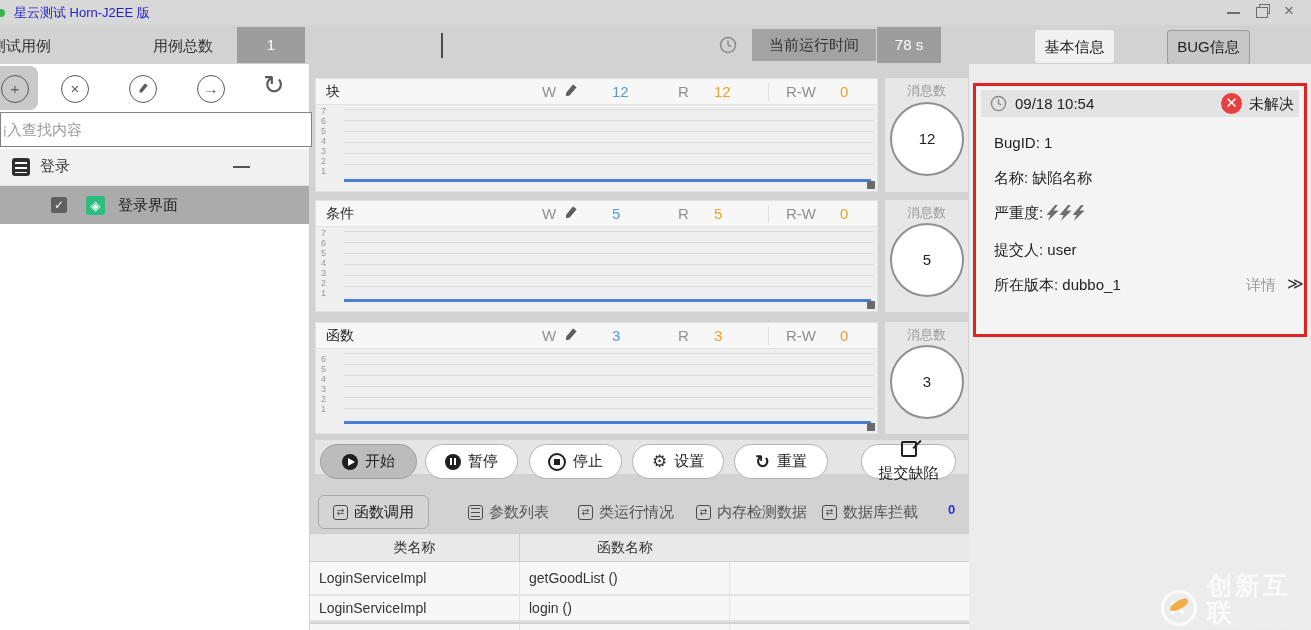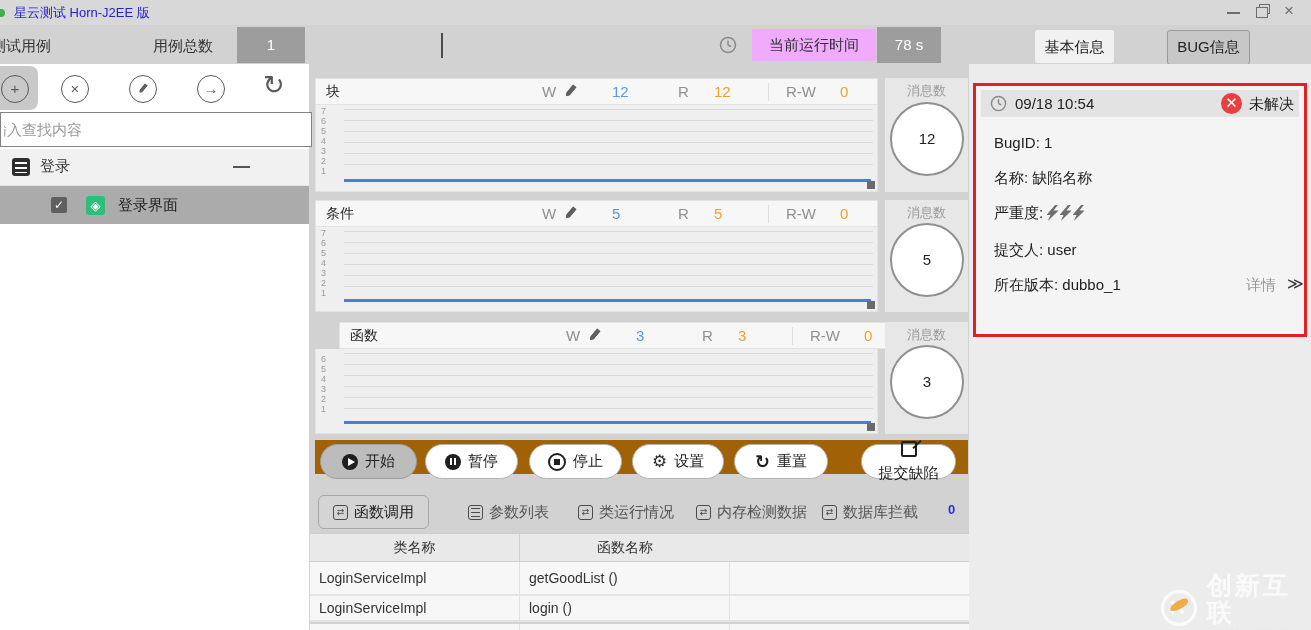--- a/index.html
+++ b/index.html
@@ -67,21 +67,21 @@
   .grid{position:absolute;left:28px;right:4px;top:4px;height:66px;
         background:repeating-linear-gradient(to bottom,#d9d9d9 0 1px,transparent 1px 11px);}
   .bline{position:absolute;left:28px;right:6px;bottom:9px;height:3px;background:#4a7fd4;}
   .thumb{position:absolute;right:2px;bottom:2px;width:8px;height:8px;background:#6a6a6a;}
   .pcard{position:absolute;left:885px;width:83px;background:#e7e7e7;}
   .clabel{padding-top:4px;text-align:center;font-size:13px;color:#9a9a9a;}
   .ccircle{position:absolute;left:5px;width:70px;height:70px;border:2px solid #909090;border-radius:50%;background:#fff;
            text-align:center;line-height:70px;font-size:15px;color:#222;}
 
   
-  #btnrow{position:absolute;left:315px;top:440px;width:653px;height:34px;background:#a16207;}
+  #btnrow{position:absolute;left:315px;top:440px;width:653px;height:34px;background:#e5e5e5;}
   .pill{position:absolute;top:4px;height:35px;border:1px solid #b2b2b2;border-radius:18px;background:#fff;
         display:flex;align-items:center;justify-content:center;gap:7px;font-size:15px;color:#222;box-sizing:border-box;}
   .circ-dark{width:16px;height:16px;border-radius:50%;background:#1f1f1f;display:flex;align-items:center;justify-content:center;flex:none;}
   .play-tri{width:0;height:0;border-left:7px solid #fff;border-top:4px solid transparent;border-bottom:4px solid transparent;margin-left:2px;}
   .pause-bars{display:flex;gap:2px;} .pause-bars i{display:block;width:2px;height:7px;background:#fff;}
   .stop-ring{width:14px;height:14px;border:2px solid #1f1f1f;border-radius:50%;display:flex;align-items:center;justify-content:center;flex:none;}
   .stop-sq{width:6px;height:6px;background:#1f1f1f;}
   .gear{font-size:17px;color:#2e2e2e;line-height:17px;}
   .reset-ic{font-size:18px;font-weight:bold;color:#1f1f1f;line-height:18px;}
   .edit-box{position:relative;width:12px;height:12px;border:2px solid #1f1f1f;border-radius:2px;flex:none;}
@@ -158,21 +158,21 @@
   <span class="tb-label" style="left:153px;top:37px;">用例总数</span>
   <span class="gray-box" style="left:237px;top:27px;width:68px;height:36px;line-height:36px;">1</span>
 
   <span class="tb-divider"></span>
 
   <svg class="clock-svg" style="left:719px;top:36px;" width="18" height="18" viewBox="0 0 18 18">
     <circle cx="9" cy="9" r="7.5" fill="none" stroke="#8a8a8a" stroke-width="1.5"></circle>
     <line x1="9" y1="9" x2="9" y2="4.5" stroke="#8a8a8a" stroke-width="1.5"></line>
     <line x1="9" y1="9" x2="12" y2="10.5" stroke="#8a8a8a" stroke-width="1.5"></line>
   </svg>
-  <span class="abs" style="left:752px;top:29px;width:124px;height:32px;background:#f0abfc;text-align:center;line-height:32px;font-size:15px;color:#333;">当前运行时间</span>
+  <span class="abs" style="left:752px;top:29px;width:124px;height:32px;background:#a3a3a3;text-align:center;line-height:32px;font-size:15px;color:#333;">当前运行时间</span>
   <span class="gray-box" style="left:877px;top:27px;width:64px;height:36px;line-height:36px;">78 s</span>
 
   <span class="top-tab" id="tab-basic">基本信息</span>
   <span class="top-tab" id="tab-bug">BUG信息</span>
 
   <div id="sidebar">
     <span id="add-btn-bg"></span>
     <span class="tool-circle" style="left:1px;top:11px;">+</span>
     <span class="tool-circle" style="left:61px;top:11px;">×</span>
     <span class="tool-circle" style="left:129px;top:11px;"><span class="pencil" style="width:4px;height:11px;"></span></span>
@@ -248,21 +248,21 @@
     </div>
     <div class="grid"></div>
     <div class="bline"></div>
     <div class="thumb"></div>
   </div>
   <div class="pcard" style="top:200px;height:112px;">
     <div class="clabel">消息数</div>
     <div class="ccircle" style="top:23px;"><span>5</span></div>
   </div>
 
-  <div class="phead" style="top:322px;margin-left:24px;">
+  <div class="phead" style="top:322px;">
     <span class="ptitle">函数</span>
     <span class="m mlab wl">W</span>
     <span class="pp-pencil pencil"></span>
     <span class="m wv">3</span>
     <span class="m mlab rl">R</span>
     <span class="m ov rv">3</span>
     <span class="hd"></span>
     <span class="m mlab rwl">R-W</span>
     <span class="m ov rwv">0</span>
   </div>

